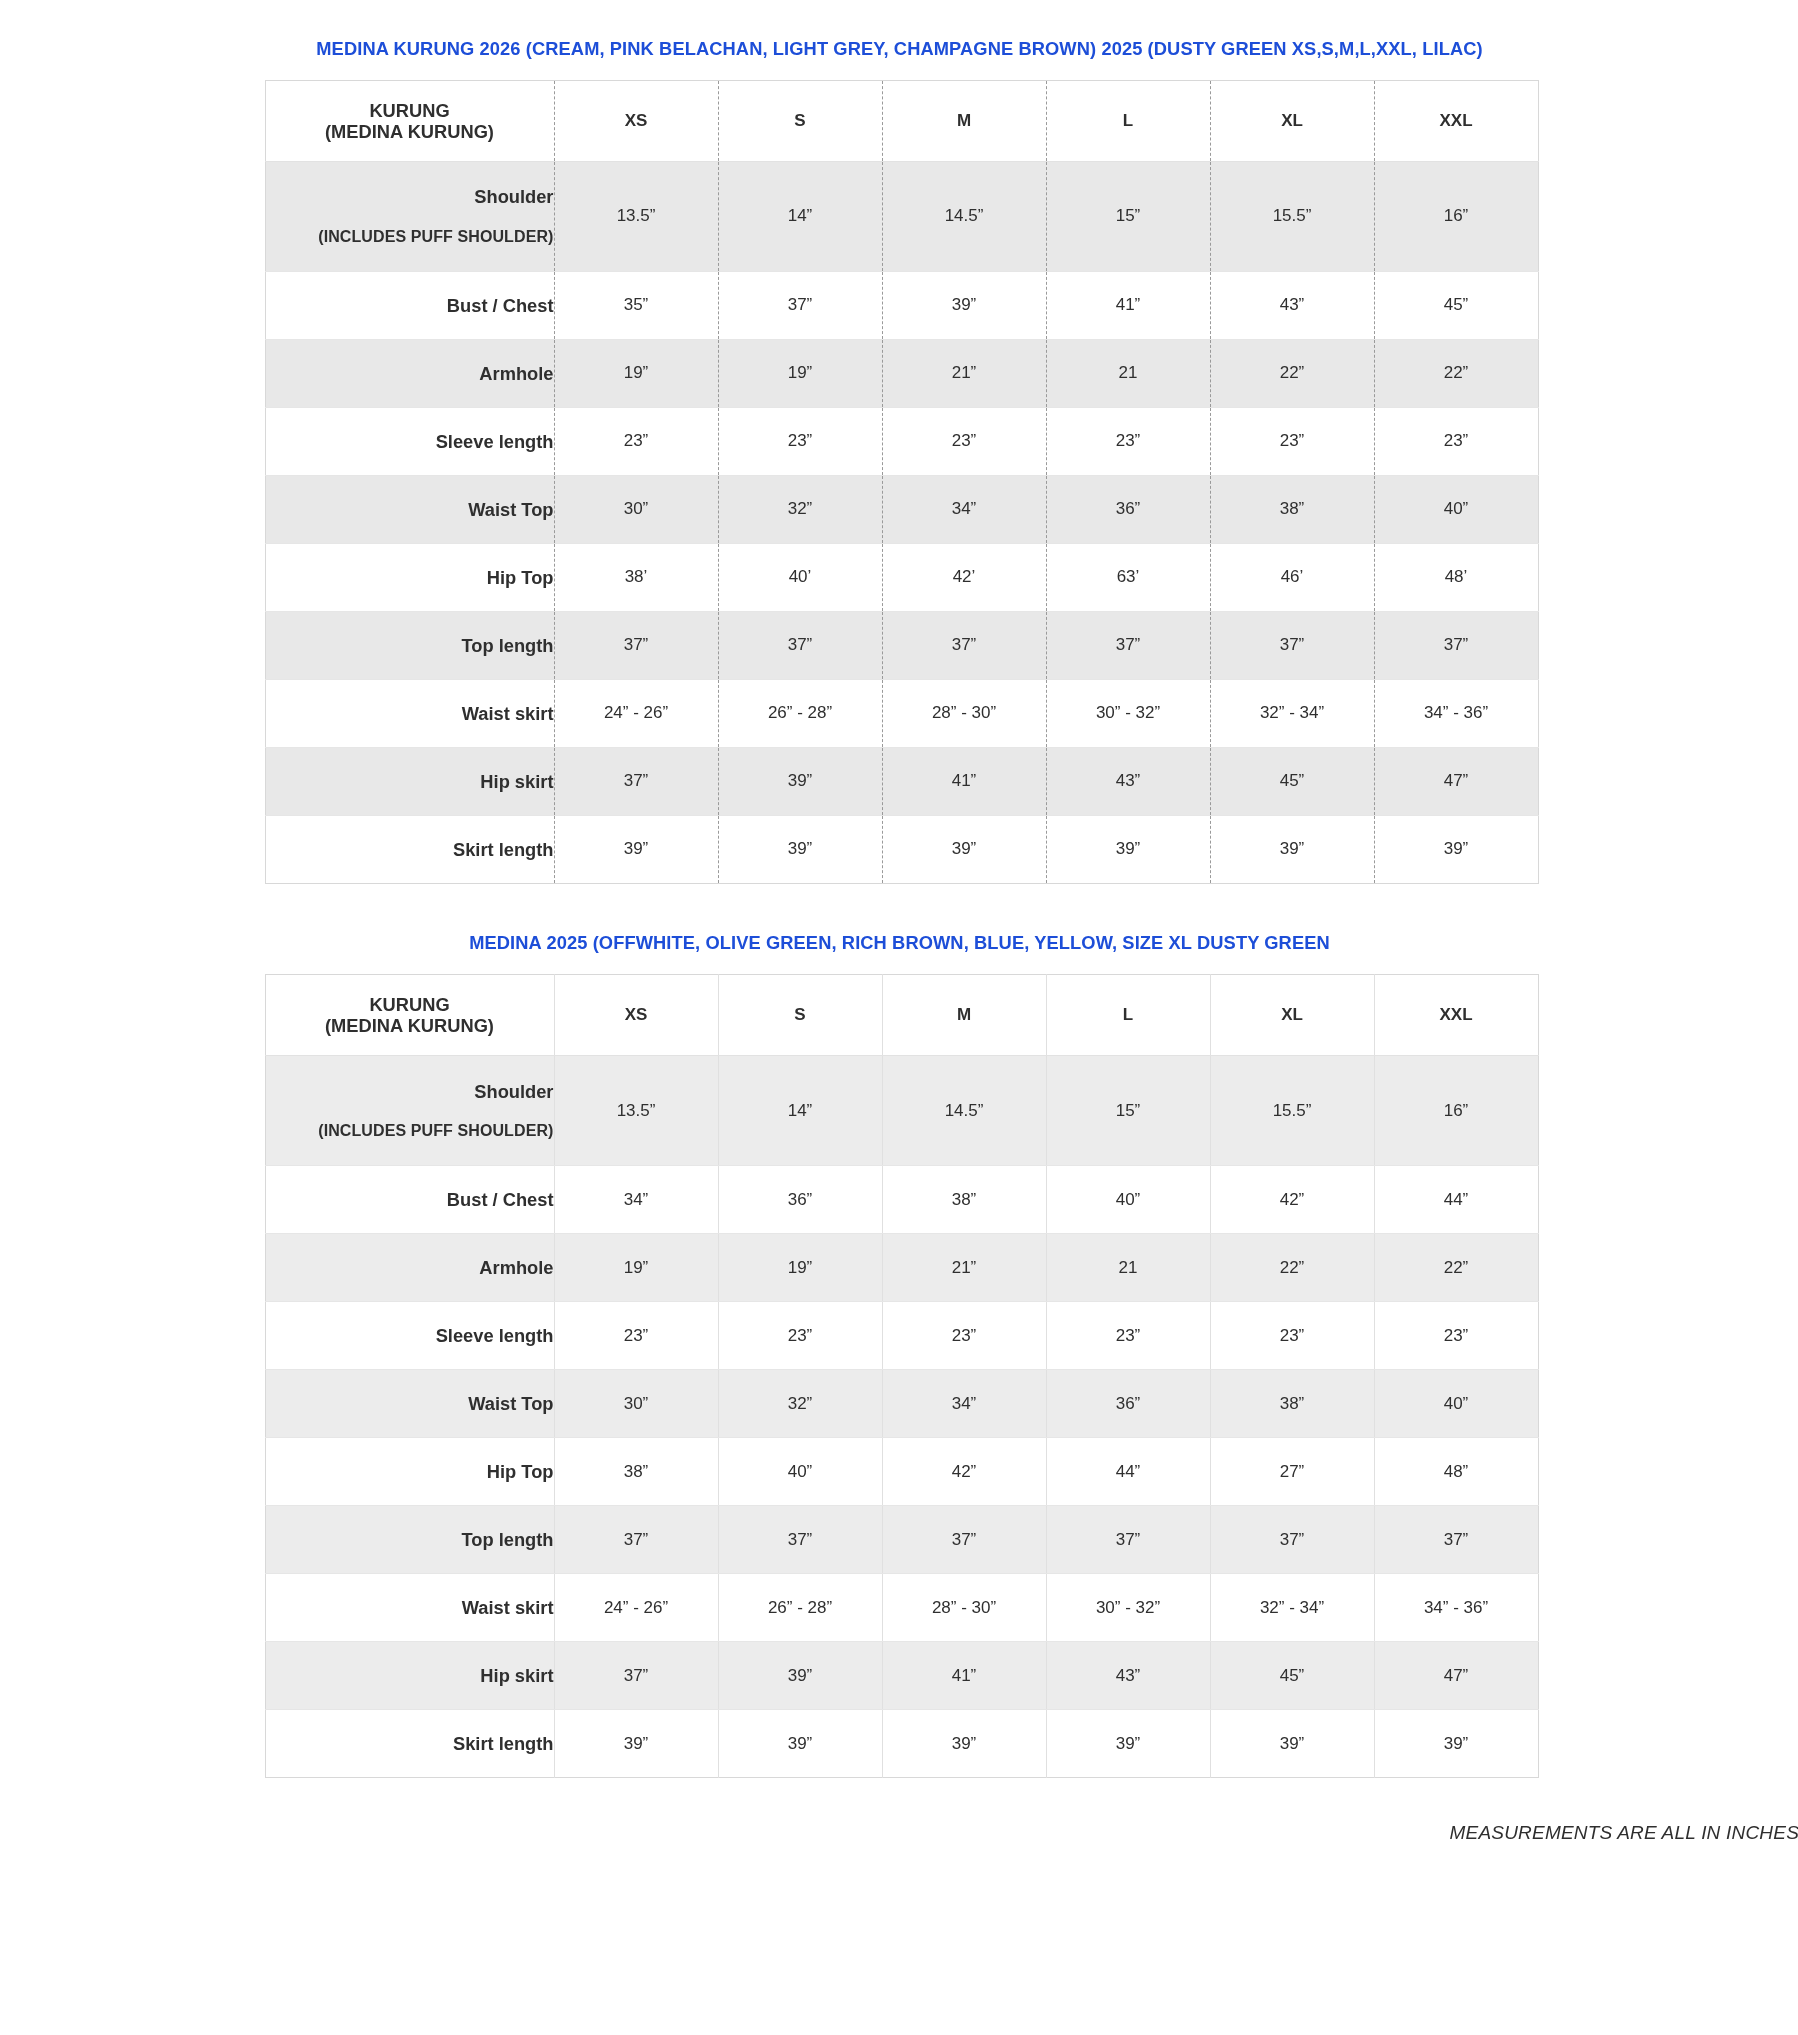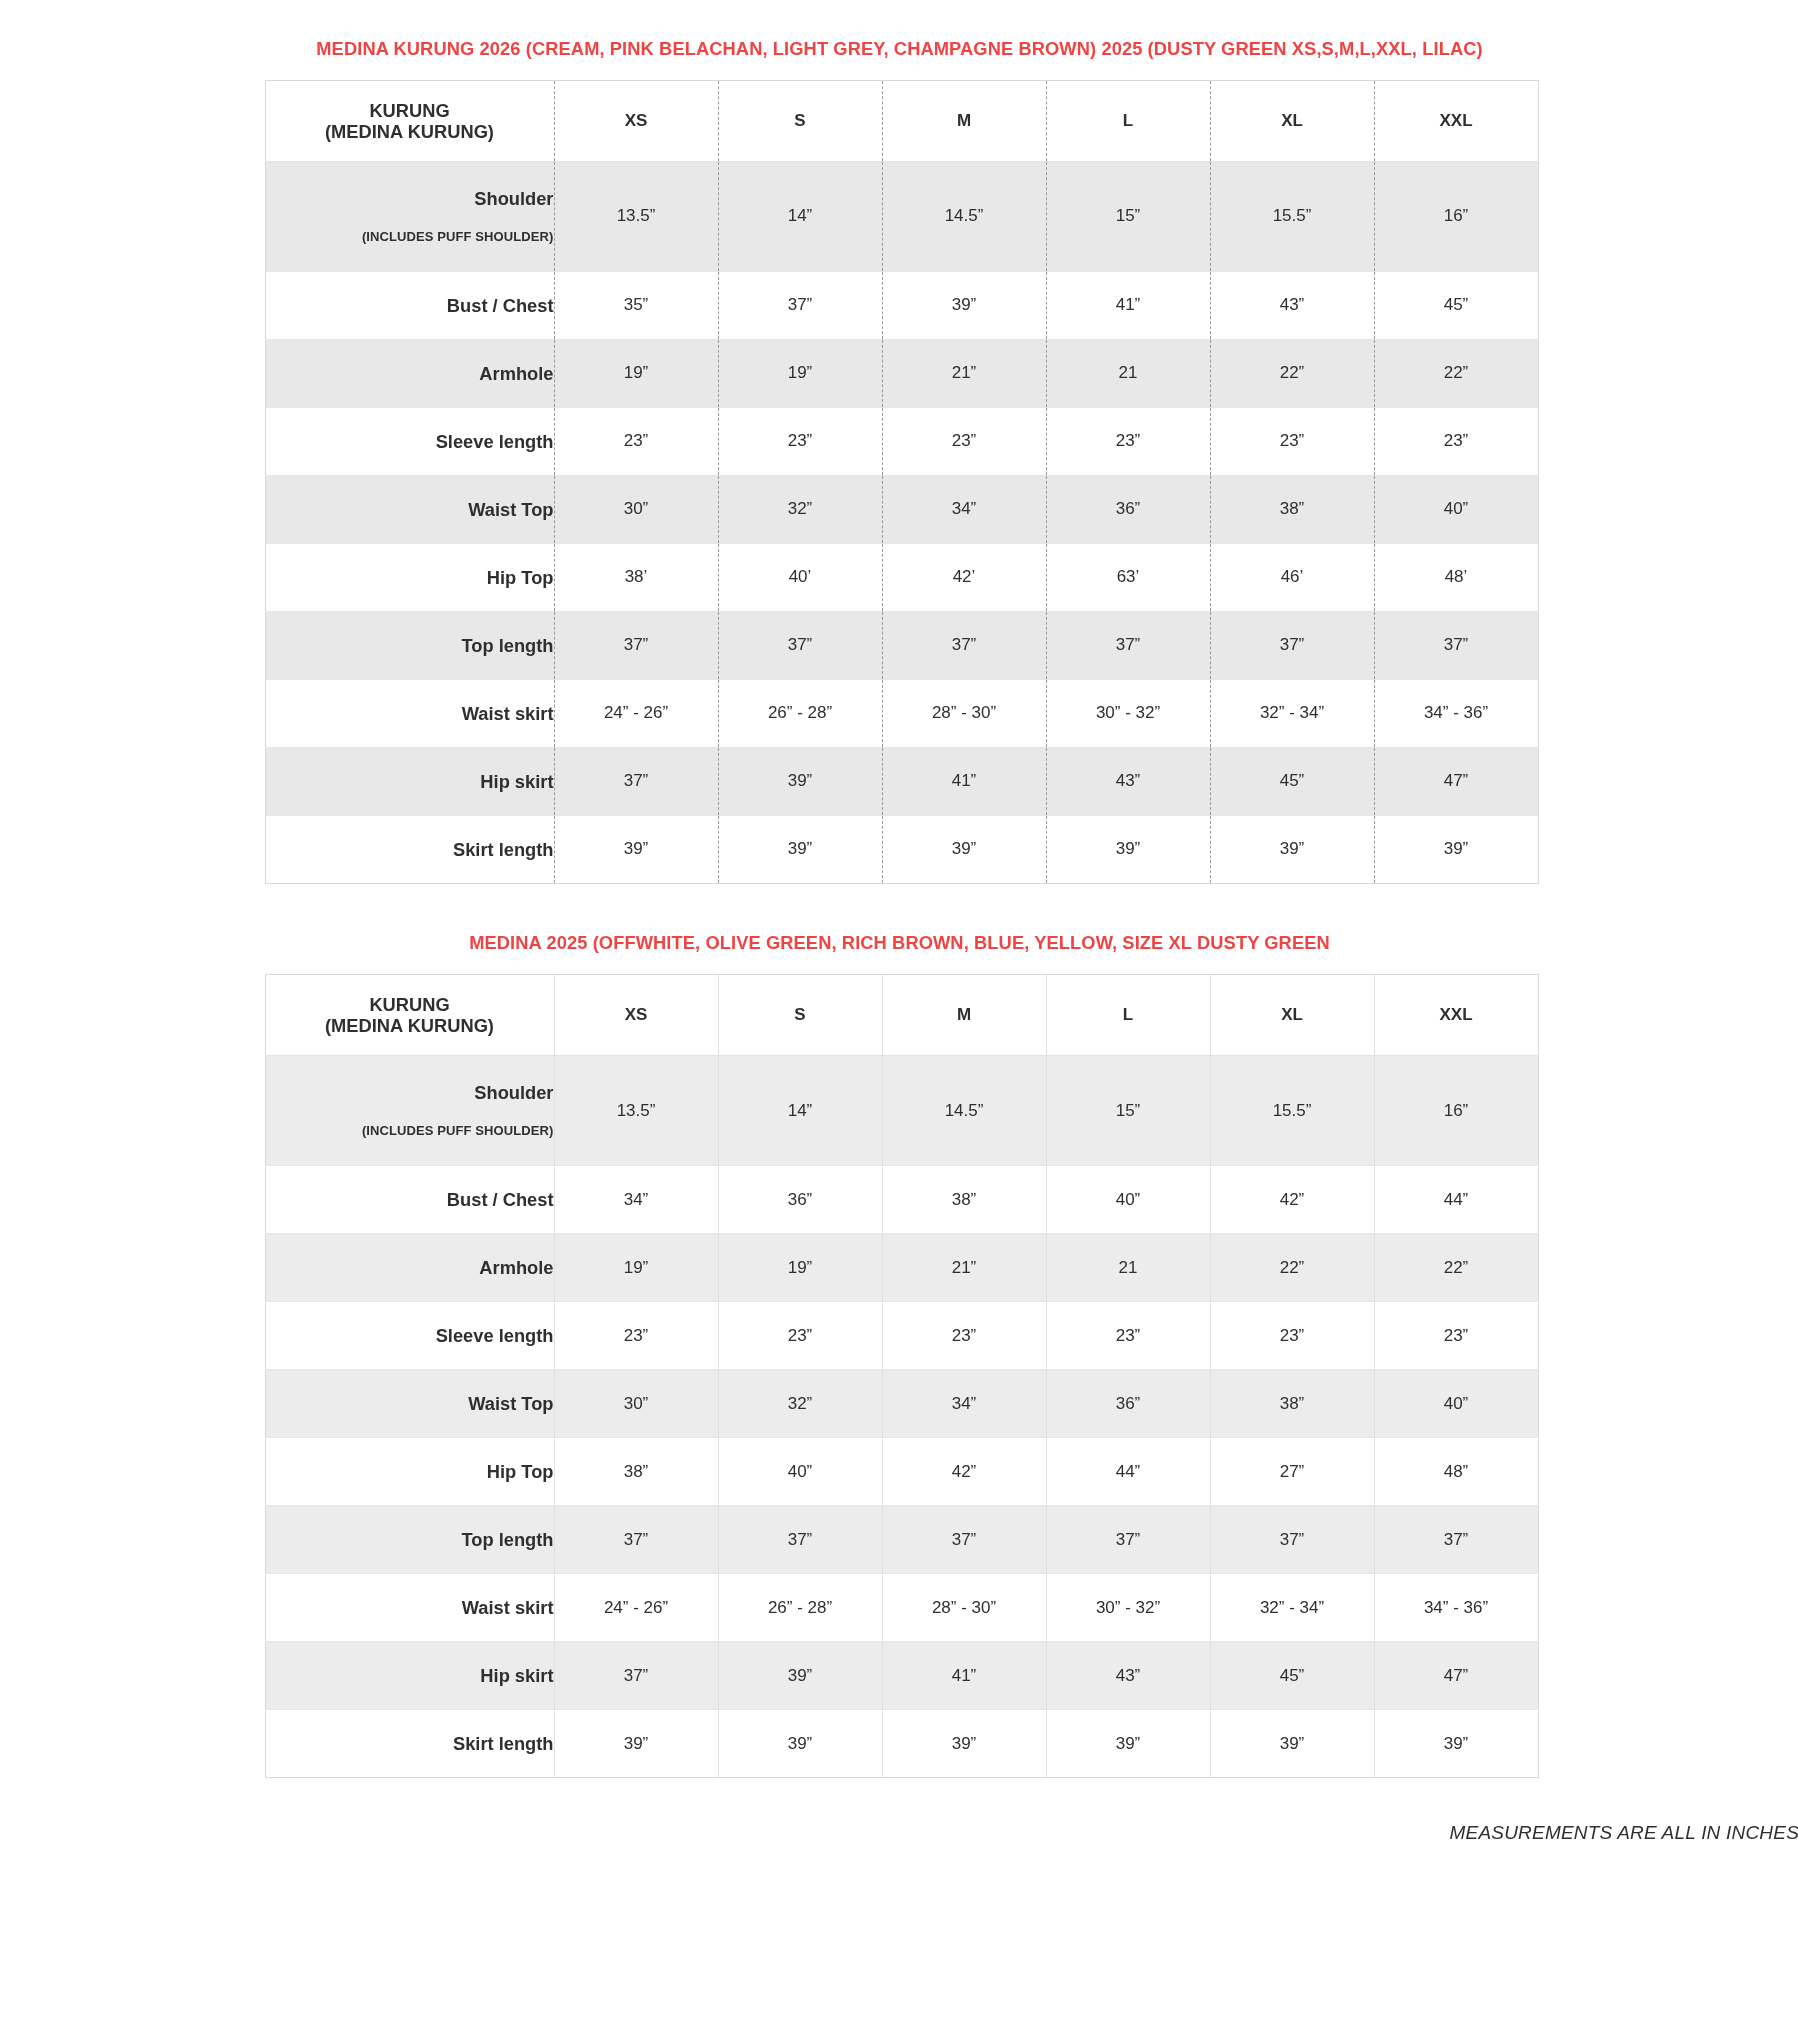--- a/index.html
+++ b/index.html
@@ -20,21 +20,21 @@
     height: 2544px;
     box-sizing: border-box;
   }
 
   
   .chart-title {
     text-align: center;
     font-size: 18.3px;
     font-weight: bold;
     letter-spacing: 0.1px;
-    color: #ef4444;
+    color: #1d4ed8;
     line-height: 1.1;
   }
 
   
   .table-wrap {
     margin: 0 auto;
     width: 1270px;
   }
   table.size-table {
     width: 1270px;
@@ -78,21 +78,21 @@
     height: 68px;
     line-height: 1.2;
   }
   .row-cell.label {
     font-weight: bold;
     font-size: 18.3px;
     text-align: right;
   }
   .row-cell .sub {
     display: block;
-    font-size: 13px;
+    font-size: 16px;
     font-weight: bold;
     line-height: 1.22;
     margin-top: 19px;
     letter-spacing: 0.1px;
   }
   .row-tall .row-cell { height: 110px; }
 
   
   tr.shade > td { background: #e8e8e8; }
   tr.plain > td { background: #ffffff; }

